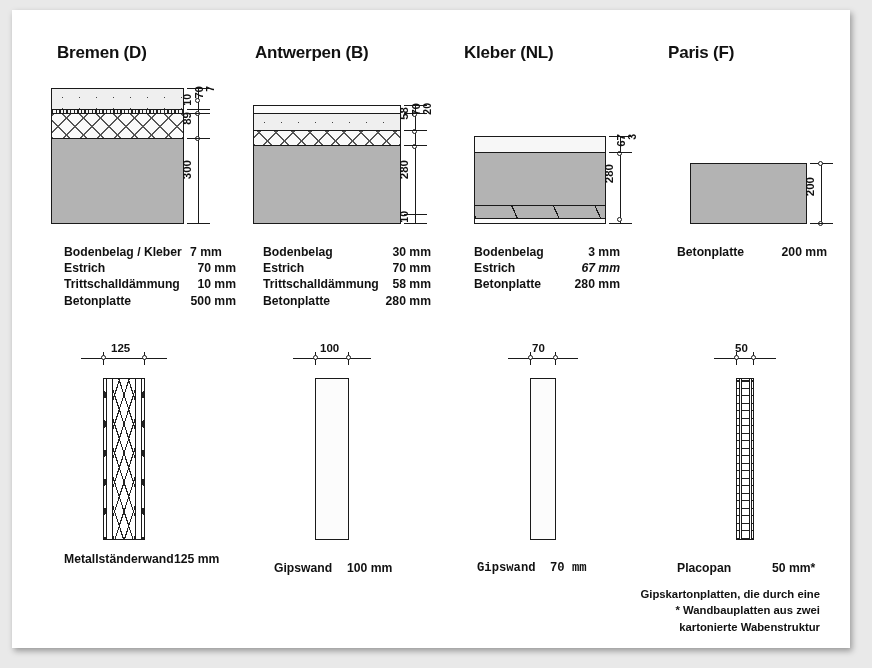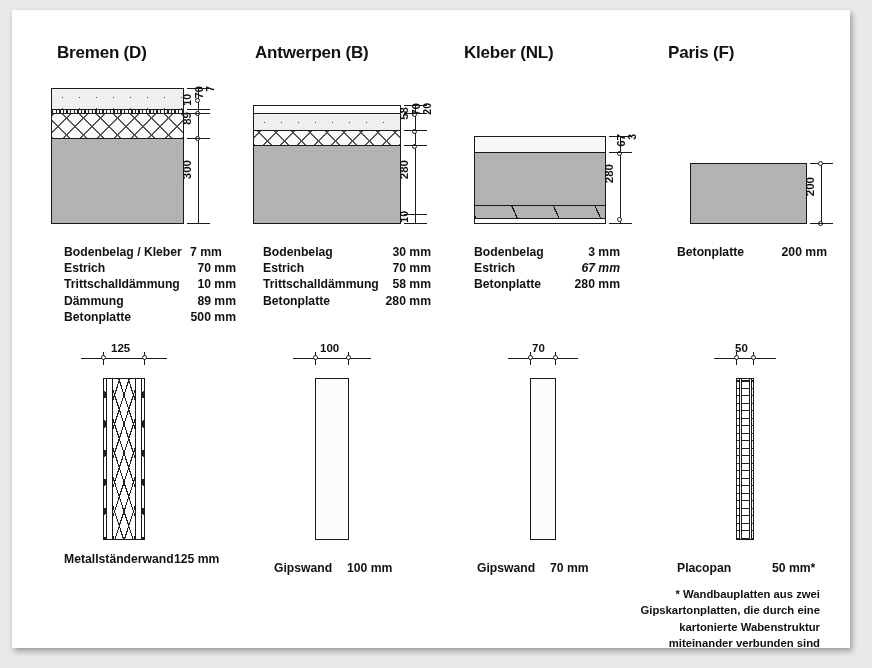--- a/index.html
+++ b/index.html
@@ -194,24 +194,20 @@
       </div>
     <div class="row">
         <span class="nm" style="width:112px;">Estrich</span>
         <span class="vl" style="width:60px;">70 mm</span>
       </div>
     <div class="row">
         <span class="nm" style="width:112px;">Trittschalldämmung</span>
         <span class="vl" style="width:60px;">10 mm</span>
       </div>
     <div class="row">
-        <span class="nm" style="width:112px;">Dämmung</span>
-        <span class="vl" style="width:60px;">89 mm</span>
-      </div>
-    <div class="row">
         <span class="nm" style="width:112px;">Betonplatte</span>
         <span class="vl" style="width:60px;">500 mm</span>
       </div>
   </div>
 
   <div class="legend" style="left:251px;top:234px;">
     <div class="row">
         <span class="nm" style="width:110px;">Bodenbelag</span>
         <span class="vl" style="width:58px;">30 mm</span>
       </div>
@@ -296,27 +292,26 @@
     <div class="wall-face" style="left:1.5px;width:3px;background:#fff;"></div>
     <div class="wall-face" style="right:1.5px;width:3px;background:#fff;"></div>
   </div>
 
   <div class="wall-legend" style="left:52px;top:542px;">
     <span style="display:inline-block;width:110px;">Metallständerwand</span><span>125 mm</span>
   </div>
   <div class="wall-legend" style="left:262px;top:551px;">
     <span style="display:inline-block;width:73px;">Gipswand</span><span>100 mm</span>
   </div>
-  <div class="wall-legend" style="left:465px;top:551px;">
+  <div class="wall-legend" style="left:465px;top:551px;font-family:Liberation Mono, monospace;">
     <span style="display:inline-block;width:73px;">Gipswand</span><span>70 mm</span>
   </div>
   <div class="wall-legend" style="left:665px;top:551px;">
     <span style="display:inline-block;width:95px;">Placopan</span><span>50 mm*</span>
   </div>
 
   <div class="footnote" style="left:600px;top:576px;width:208px;">
+    <div>Gipskartonplatten, die durch eine</div>
     <div>* Wandbauplatten aus zwei</div>
-    <div>Gipskartonplatten, die durch eine</div>
     <div>kartonierte Wabenstruktur</div>
-    <div>miteinander verbunden sind</div>
   </div>
 
 </div>
 
 </body></html>

